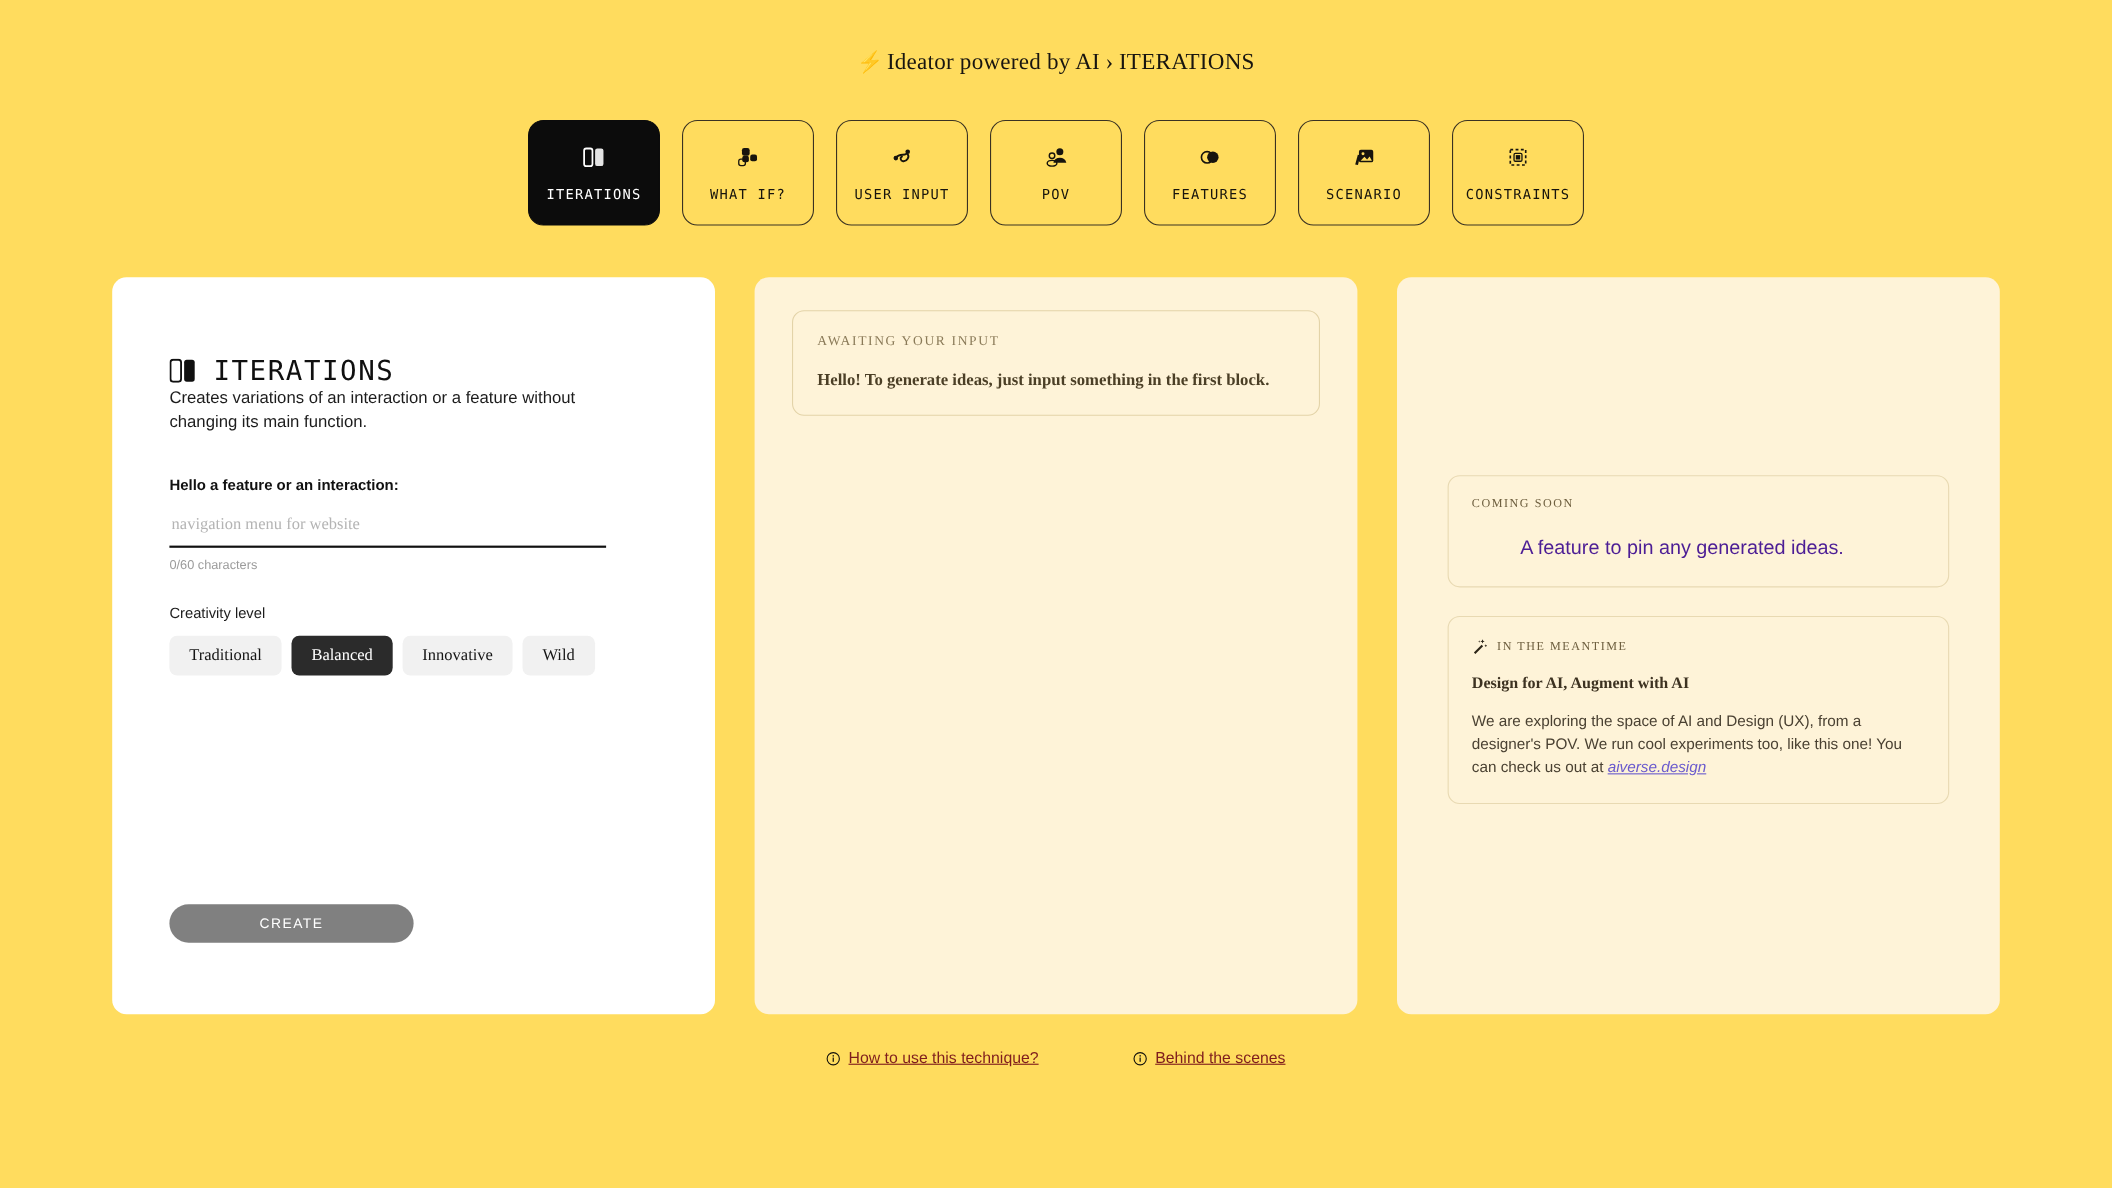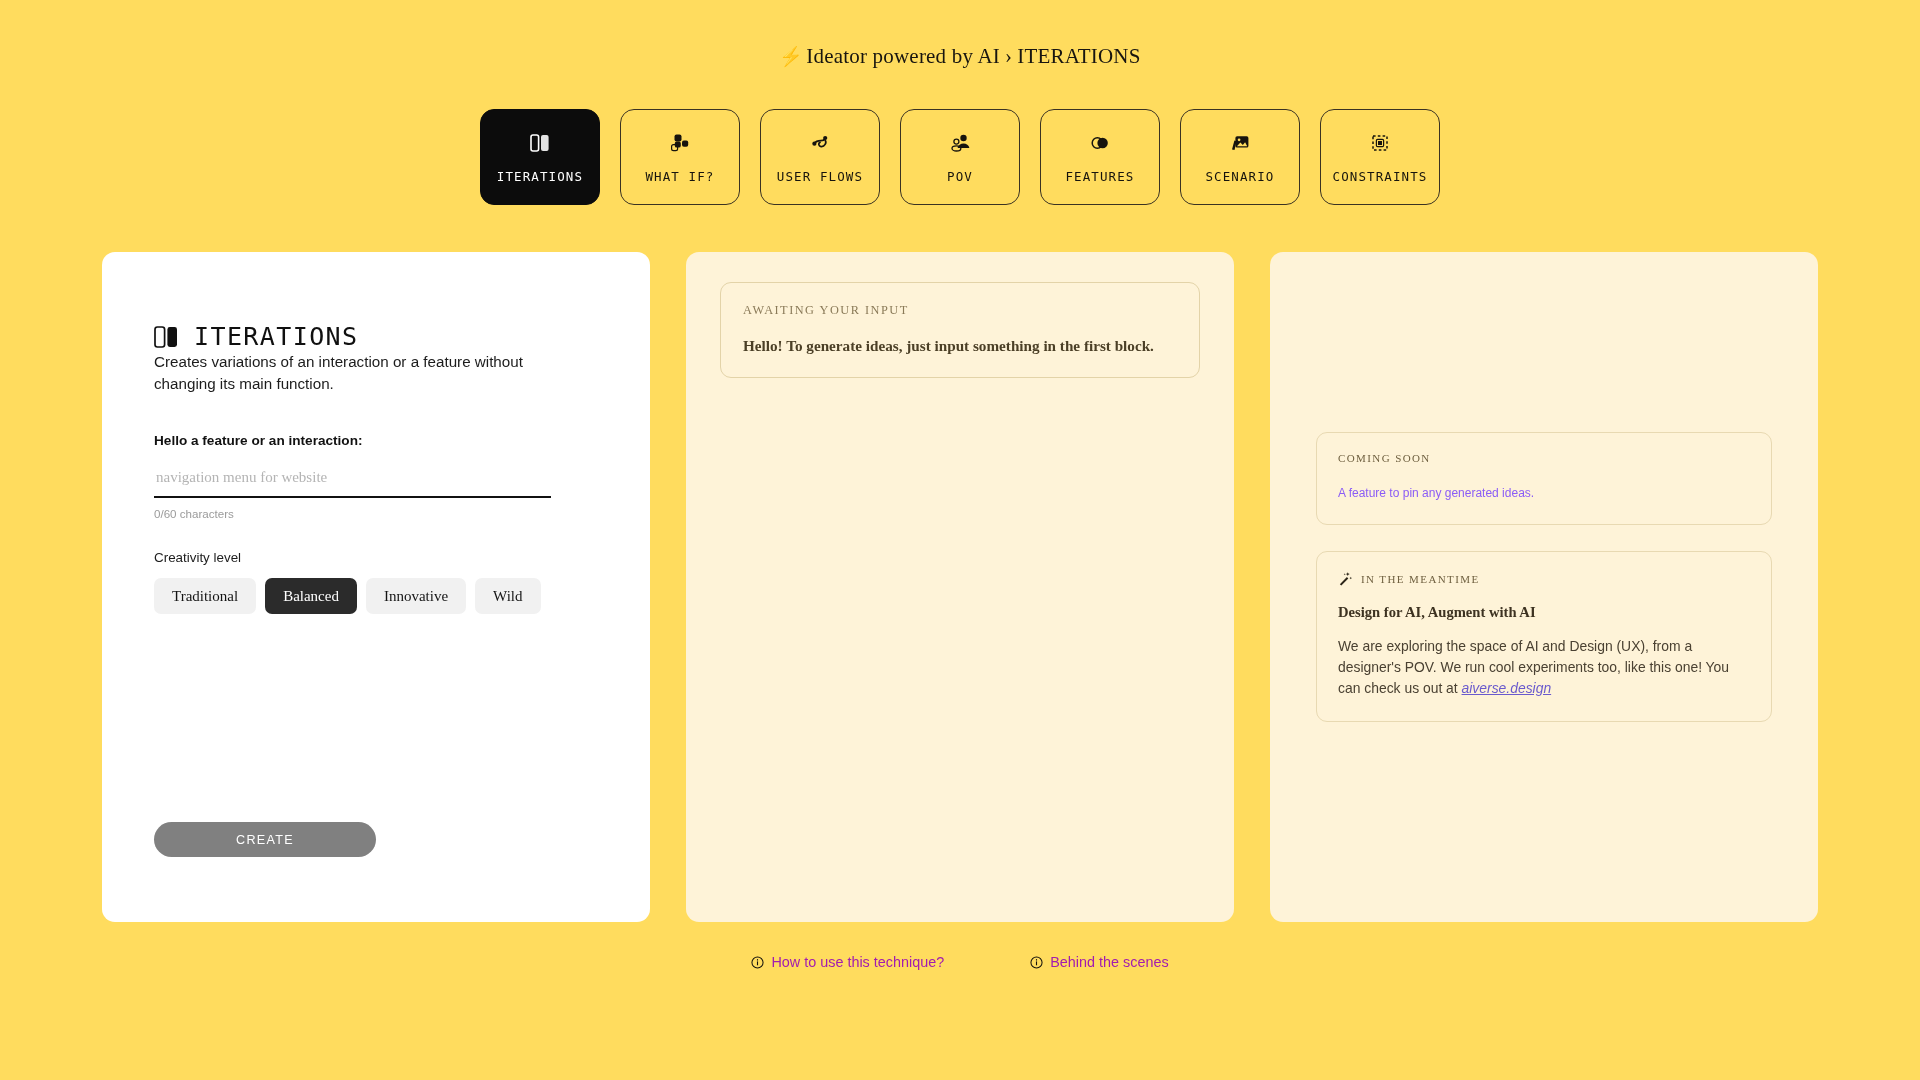--- a/index.html
+++ b/index.html
@@ -195,23 +195,24 @@
   .side-kicker {
     display: flex; align-items: center; gap: 8px;
     font-family: "Liberation Serif", serif;
     font-size: 11px;
     letter-spacing: 1.4px;
     color: #6f6040;
     text-transform: uppercase;
   }
   .side-text {
     margin-top: 21px;
-    font-size: 12px;
-    color: #8b5cf6;
+    font-size: 18px;
+    color: #4c1d95;
     line-height: 1.45;
+    margin-left: 44px;
   }
   .side-heading {
     margin-top: 18px;
     font-family: "Liberation Serif", serif;
     font-weight: bold;
     font-size: 14.6px;
     color: #3d3221;
   }
   .side-para {
     margin-top: 15px;
@@ -225,21 +226,22 @@
   
   .footer {
     display: flex;
     justify-content: center;
     gap: 86px;
     margin-top: 32px;
   }
   .footer-link {
     display: flex; align-items: center; gap: 7px;
     font-size: 14.4px;
-    color: #a21caf;
+    color: #7f1d1d;
+    text-decoration: underline;
     cursor: pointer;
   }
   .info-icon { width: 13px; height: 13px; display: block; }
 </style>
 </head>
 <body>
 
 <div class="page">
 
   <div class="header">
@@ -266,21 +268,21 @@
       <span class="tab-label">WHAT IF?</span>
     </div>
 
     <div class="tab">
       <svg class="tab-icon" viewBox="0 0 26 26">
         <path d="M7.5 13.5c3 -5 9 -1 10 -4.5" fill="none" stroke="#17140d" stroke-width="1.7" stroke-linecap="round"></path>
         <path d="M18 10c2.2 2.5 -.5 7 -4 6.6 -2.5 -.3 -3 -3.4 -1 -4.2" fill="none" stroke="#17140d" stroke-width="1.7" stroke-linecap="round"></path>
         <circle cx="18.2" cy="8" r="2.1" fill="#17140d"></circle>
         <circle cx="7.4" cy="13.7" r="2.1" fill="#17140d"></circle>
       </svg>
-      <span class="tab-label">USER FLOWS</span>
+      <span class="tab-label">USER INPUT</span>
     </div>
 
     <div class="tab">
       <svg class="tab-icon" viewBox="0 0 26 26">
         <circle cx="16.5" cy="8" r="3.2" fill="#17140d"></circle>
         <path d="M10.6 18c.6-2.9 3-4.5 5.9-4.5s5.3 1.6 5.9 4.5z" fill="#17140d"></path>
         <circle cx="9.4" cy="11.6" r="2.5" fill="none" stroke="#17140d" stroke-width="1.3"></circle>
         <ellipse cx="9.4" cy="18.4" rx="4.4" ry="2.6" fill="none" stroke="#17140d" stroke-width="1.3"></ellipse>
       </svg>
       <span class="tab-label">POV</span>

